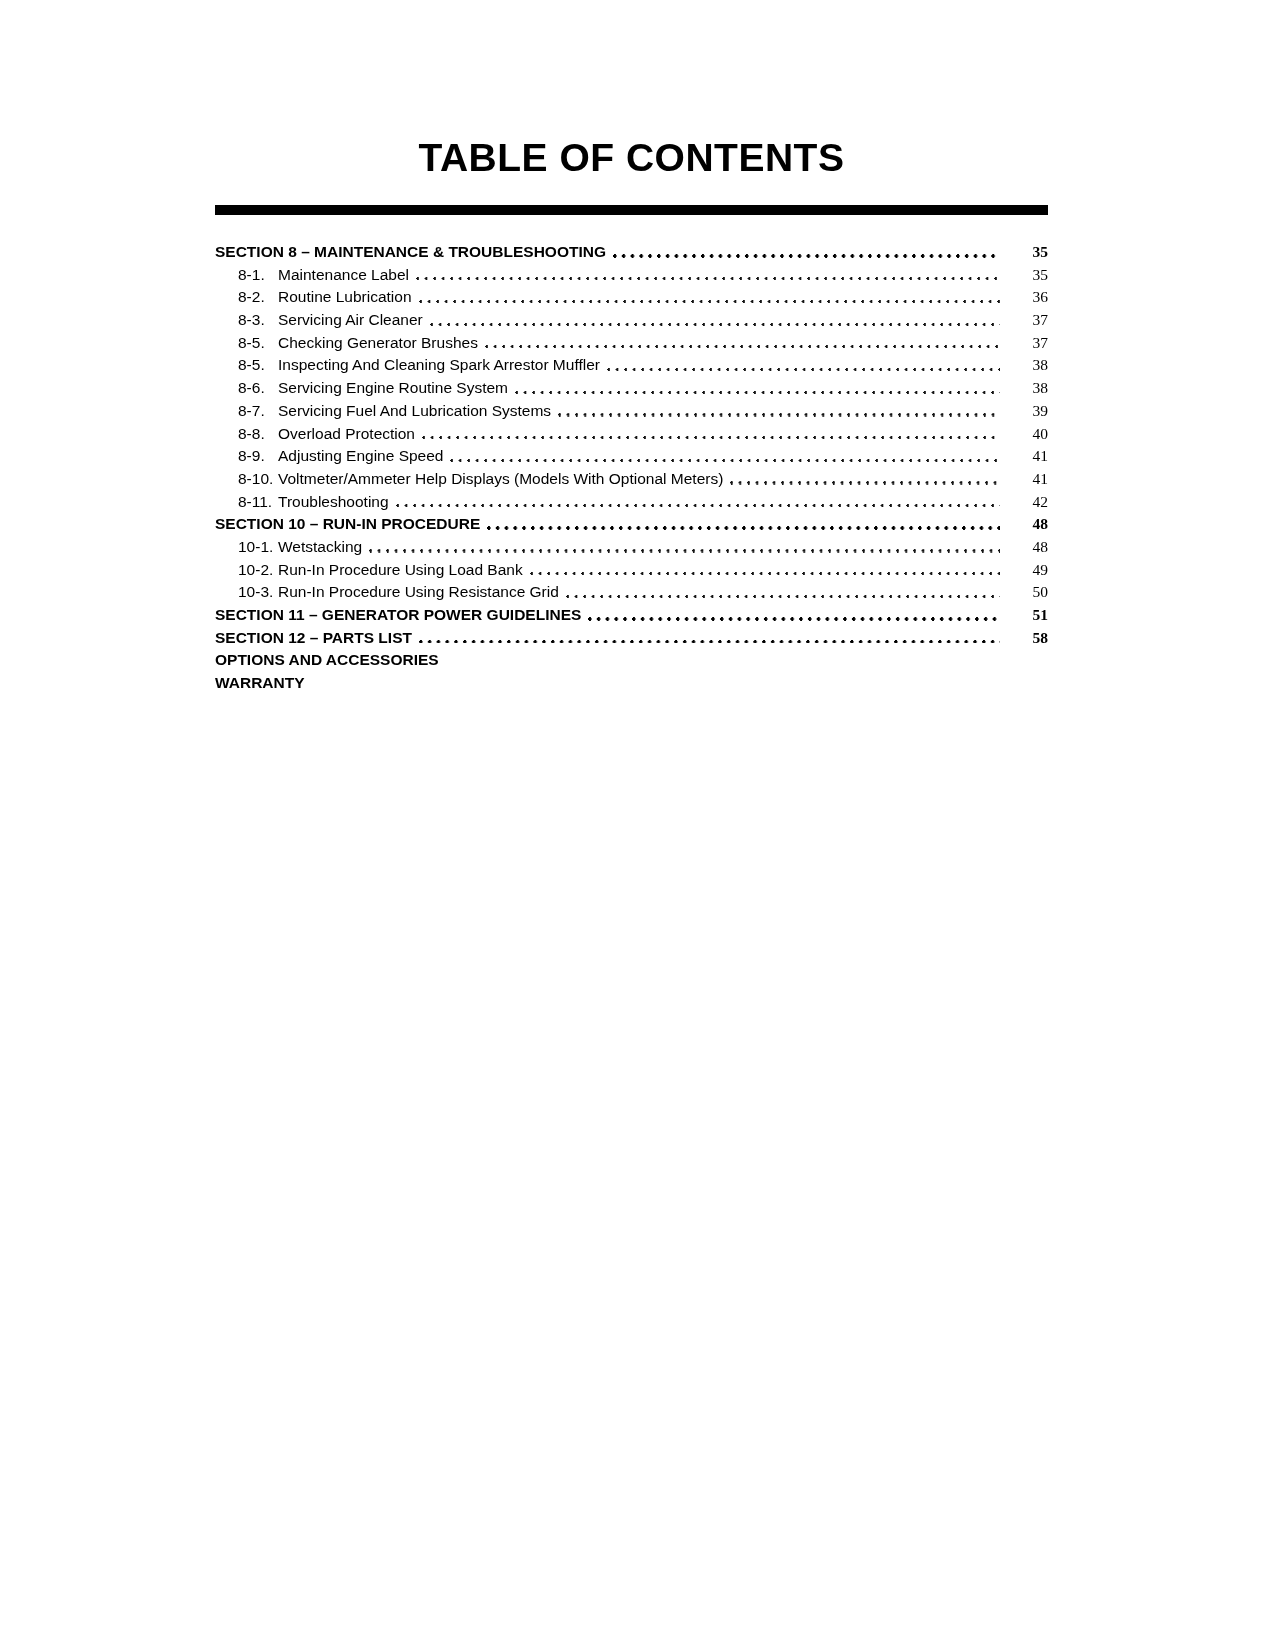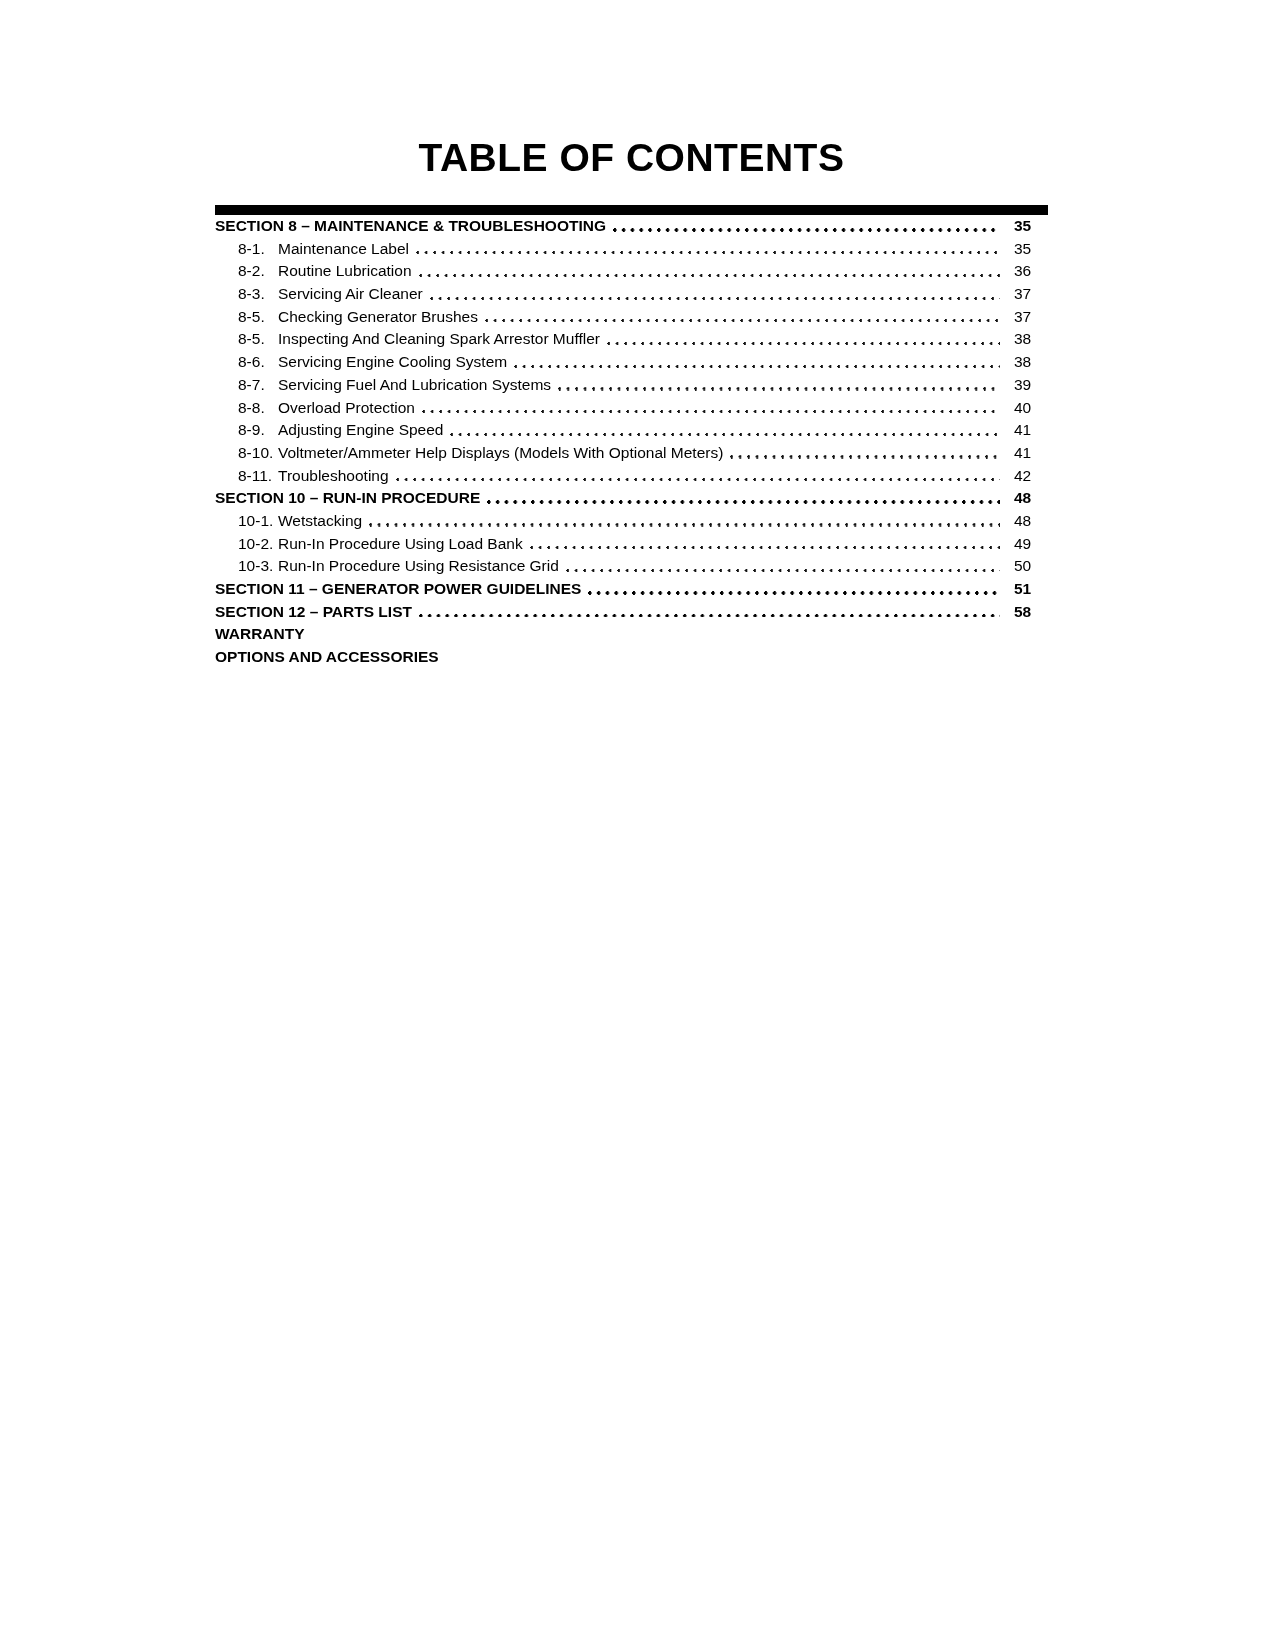--- a/index.html
+++ b/index.html
@@ -30,20 +30,21 @@
     text-align: center;
     letter-spacing: 0.5px;
     color: #000000;
   }
   .title-rule {
     height: 10px;
     background: #000000;
     margin-top: 28px;
   }
   .toc-list {
+    margin-top: 26px;
   }
   .toc-row {
     display: flex;
     align-items: baseline;
     height: 22.7px;
     line-height: 22.7px;
     font-size: 15.5px;
     white-space: nowrap;
   }
   .toc-row.section {
@@ -70,20 +71,22 @@
     background-position: left bottom;
   }
   .toc-row.section .dot-leader {
     background-image: radial-gradient(circle at 1.8px 1.8px, #000000 1.6px, rgba(0,0,0,0) 1.8px);
     background-size: 8.8px 3.6px;
     height: 3.6px;
   }
   .page-num {
     flex: 0 0 34px;
     width: 34px;
+    text-align: right;
+    font-family: Liberation Serif, serif;
   }
 </style>
 </head>
 <body>
 
 <div class="sheet">
   <div class="content">
 
     <h1 class="page-title">TABLE OF CONTENTS</h1>
     <div class="title-rule"></div>
@@ -126,21 +129,21 @@
 
       <div class="toc-row item">
         <span class="entry-num">8-5.</span>
         <span class="entry-label">Inspecting And Cleaning Spark Arrestor Muffler</span>
         <span class="dot-leader"></span>
         <span class="page-num">38</span>
       </div>
 
       <div class="toc-row item">
         <span class="entry-num">8-6.</span>
-        <span class="entry-label">Servicing Engine Cooling System</span>
+        <span class="entry-label">Servicing Engine Routine System</span>
         <span class="dot-leader"></span>
         <span class="page-num">38</span>
       </div>
 
       <div class="toc-row item">
         <span class="entry-num">8-7.</span>
         <span class="entry-label">Servicing Fuel And Lubrication Systems</span>
         <span class="dot-leader"></span>
         <span class="page-num">39</span>
       </div>
@@ -207,24 +210,24 @@
         <span class="page-num">51</span>
       </div>
 
       <div class="toc-row section">
         <span class="entry-label">SECTION 12 – PARTS LIST</span>
         <span class="dot-leader"></span>
         <span class="page-num">58</span>
       </div>
 
       <div class="toc-row section no-page">
+        <span class="entry-label">OPTIONS AND ACCESSORIES</span>
+
+      </div>
+
+      <div class="toc-row section no-page">
         <span class="entry-label">WARRANTY</span>
-
-      </div>
-
-      <div class="toc-row section no-page">
-        <span class="entry-label">OPTIONS AND ACCESSORIES</span>
 
       </div>
 
     </div>
   </div>
 </div>
 
 </body></html>

